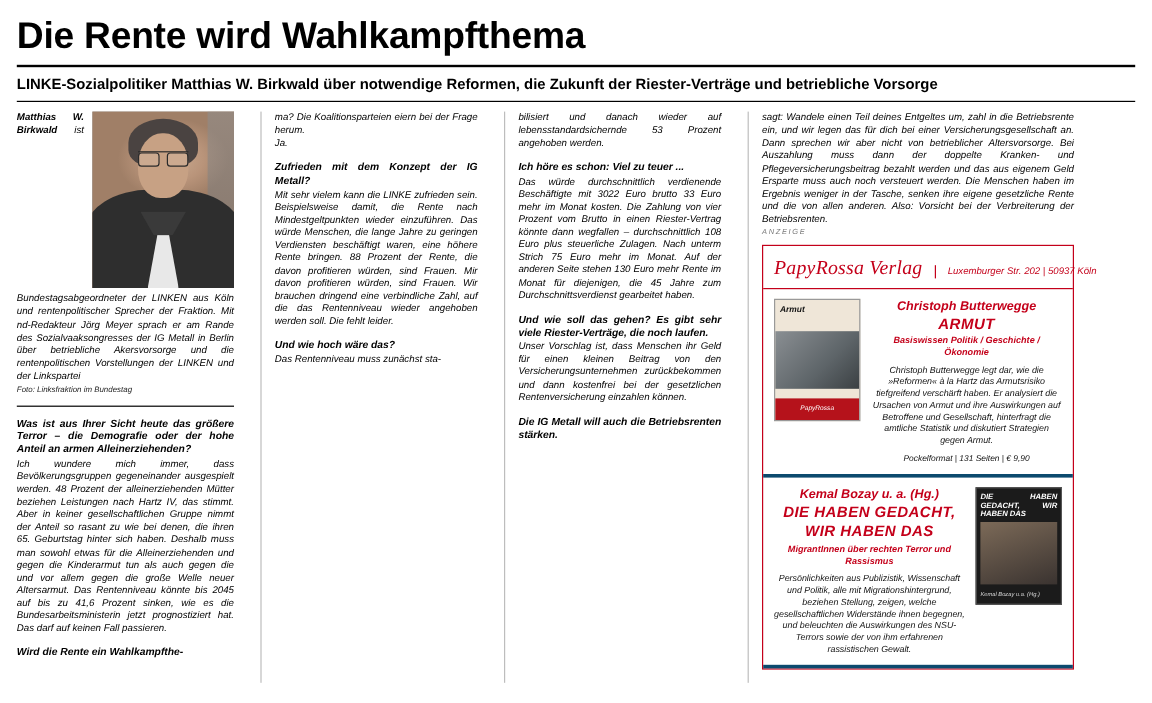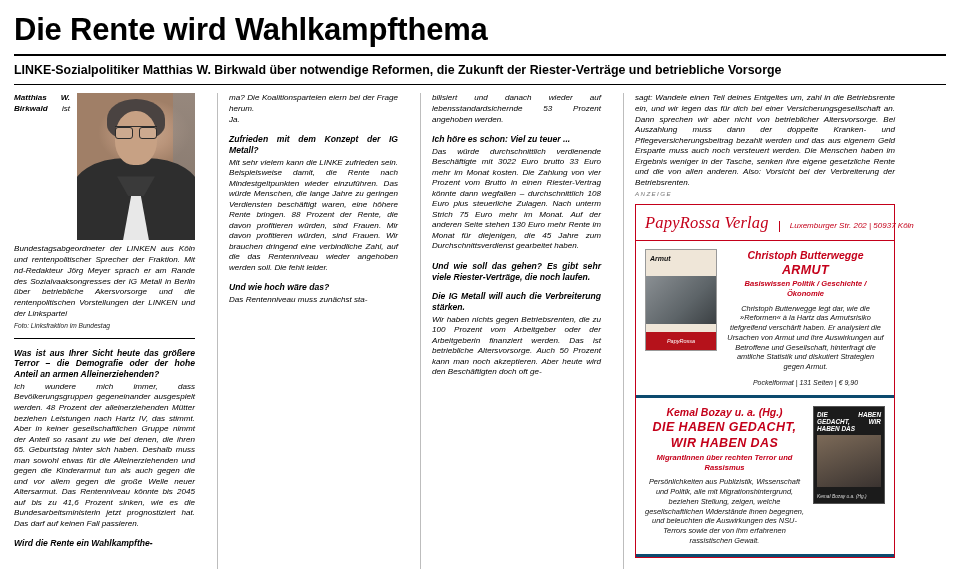--- a/index.html
+++ b/index.html
@@ -352,22 +352,22 @@
       <p>Mit sehr vielem kann die LINKE zufrieden sein. Beispielsweise damit, die Rente nach Mindestgeltpunkten wieder einzuführen. Das würde Menschen, die lange Jahre zu geringen Verdiensten beschäftigt waren, eine höhere Rente bringen. 88 Prozent der Rente, die davon profitieren würden, sind Frauen. Mir davon profitieren würden, sind Frauen. Wir brauchen dringend eine verbindliche Zahl, auf die das Rentenniveau wieder angehoben werden soll. Die fehlt leider.</p>
       <div class="sub">Und wie hoch wäre das?</div>
       <p>Das Rentenniveau muss zunächst sta-</p>
     </div>
 
     <div class="col">
       <p>bilisiert und danach wieder auf lebensstandardsichernde 53 Prozent angehoben werden.</p>
       <div class="sub">Ich höre es schon: Viel zu teuer ...</div>
       <p>Das würde durchschnittlich verdienende Beschäftigte mit 3022 Euro brutto 33 Euro mehr im Monat kosten. Die Zahlung von vier Prozent vom Brutto in einen Riester-Vertrag könnte dann wegfallen – durchschnittlich 108 Euro plus steuerliche Zulagen. Nach unterm Strich 75 Euro mehr im Monat. Auf der anderen Seite stehen 130 Euro mehr Rente im Monat für diejenigen, die 45 Jahre zum Durchschnittsverdienst gearbeitet haben.</p>
       <div class="sub">Und wie soll das gehen? Es gibt sehr viele Riester-Verträge, die noch laufen.</div>
-      <div class="sub">Die IG Metall will auch die Verbreiterung stärken.</div>
-      <p>Wir haben nichts gegen Betriebsrenten, die zu 100 Prozent vom Arbeitgeber oder der Arbeitgeberin finanziert werden. Das ist betriebliche Altersvorsorge. Auch 50 Prozent kann man noch akzeptieren. Aber heute wird den Beschäftigten doch oft ge-</p>
+      <p>Unser Vorschlag ist, dass Menschen ihr Geld für einen kleinen Beitrag von den Versicherungsunternehmen zurückbekommen und dann kostenfrei bei der gesetzlichen Rentenversicherung einzahlen können.</p>
+      <div class="sub">Die IG Metall will auch die Betriebsrenten stärken.</div>
     </div>
 
     <div class="col wide">
       <p>sagt: Wandele einen Teil deines Entgeltes um, zahl in die Betriebsrente ein, und wir legen das für dich bei einer Versicherungsgesellschaft an. Dann sprechen wir aber nicht von betrieblicher Altersvorsorge. Bei Auszahlung muss dann der doppelte Kranken- und Pflegeversicherungsbeitrag bezahlt werden und das aus eigenem Geld Ersparte muss auch noch versteuert werden. Die Menschen haben im Ergebnis weniger in der Tasche, senken ihre eigene gesetzliche Rente und die von allen anderen. Also: Vorsicht bei der Verbreiterung der Betriebsrenten.</p>
 
       <div class="anzeige">ANZEIGE</div>
       <div class="ad">
 
         <div class="ad-head">
           <div class="ad-brand">

